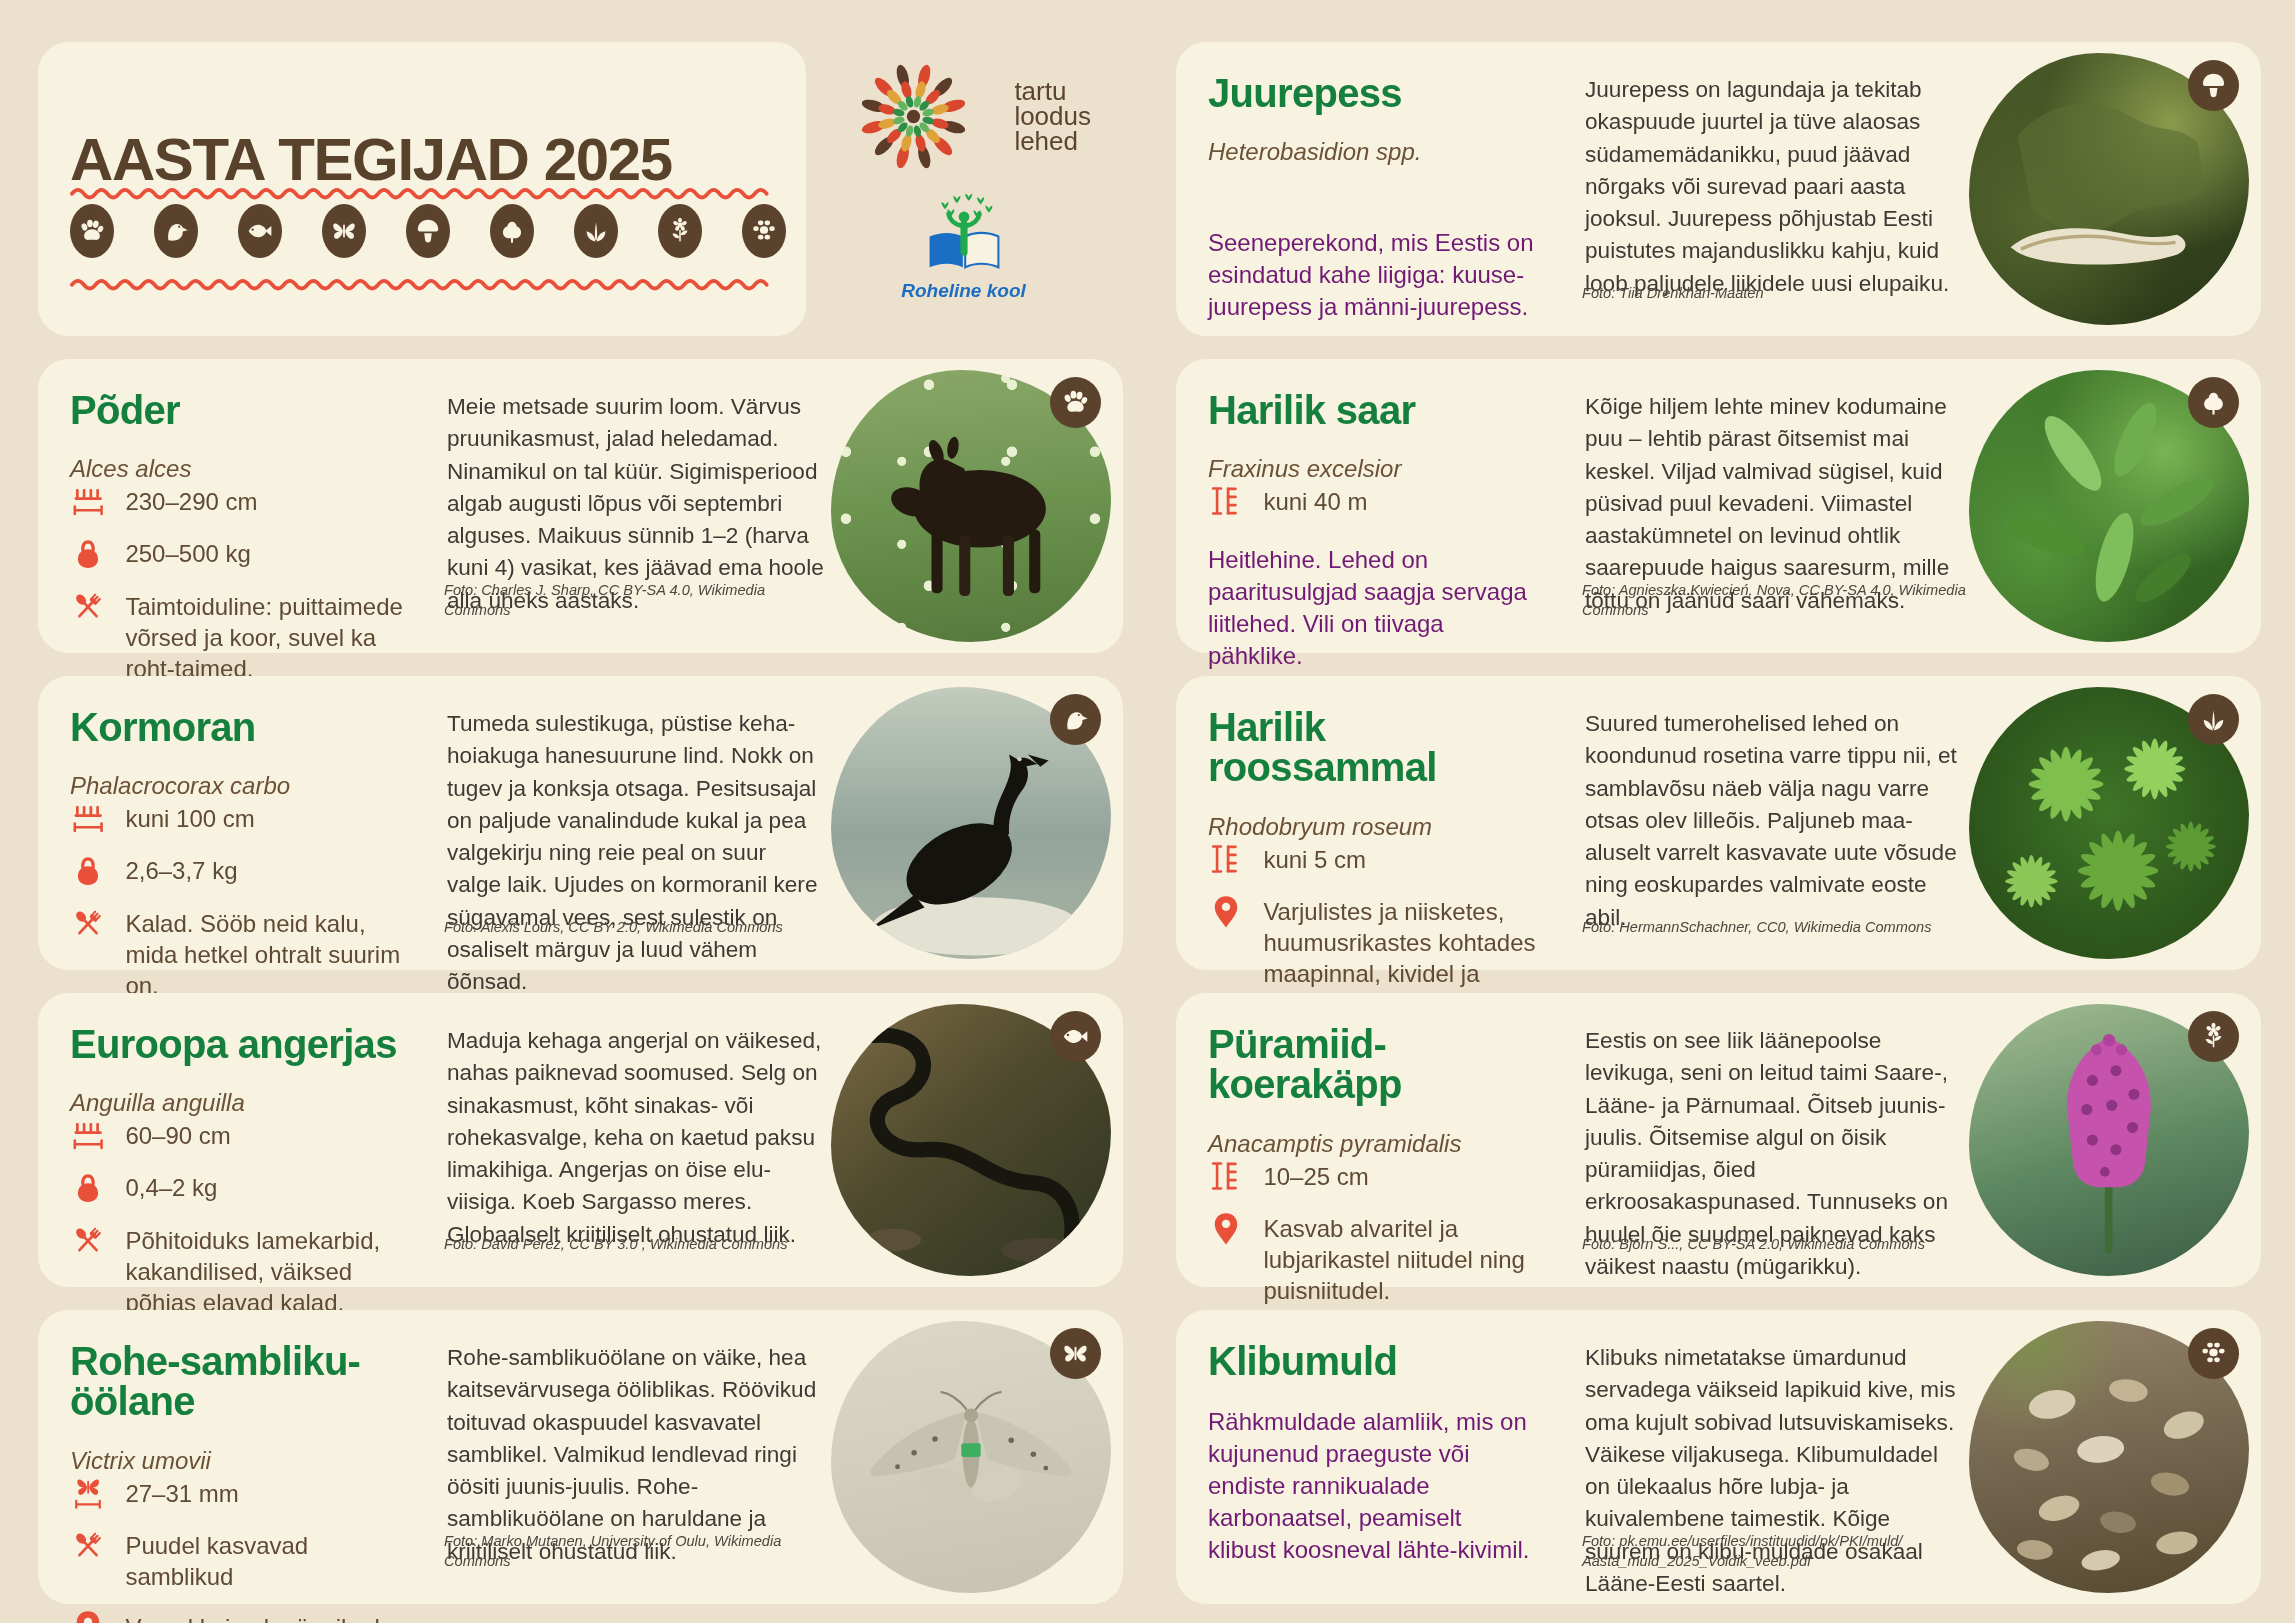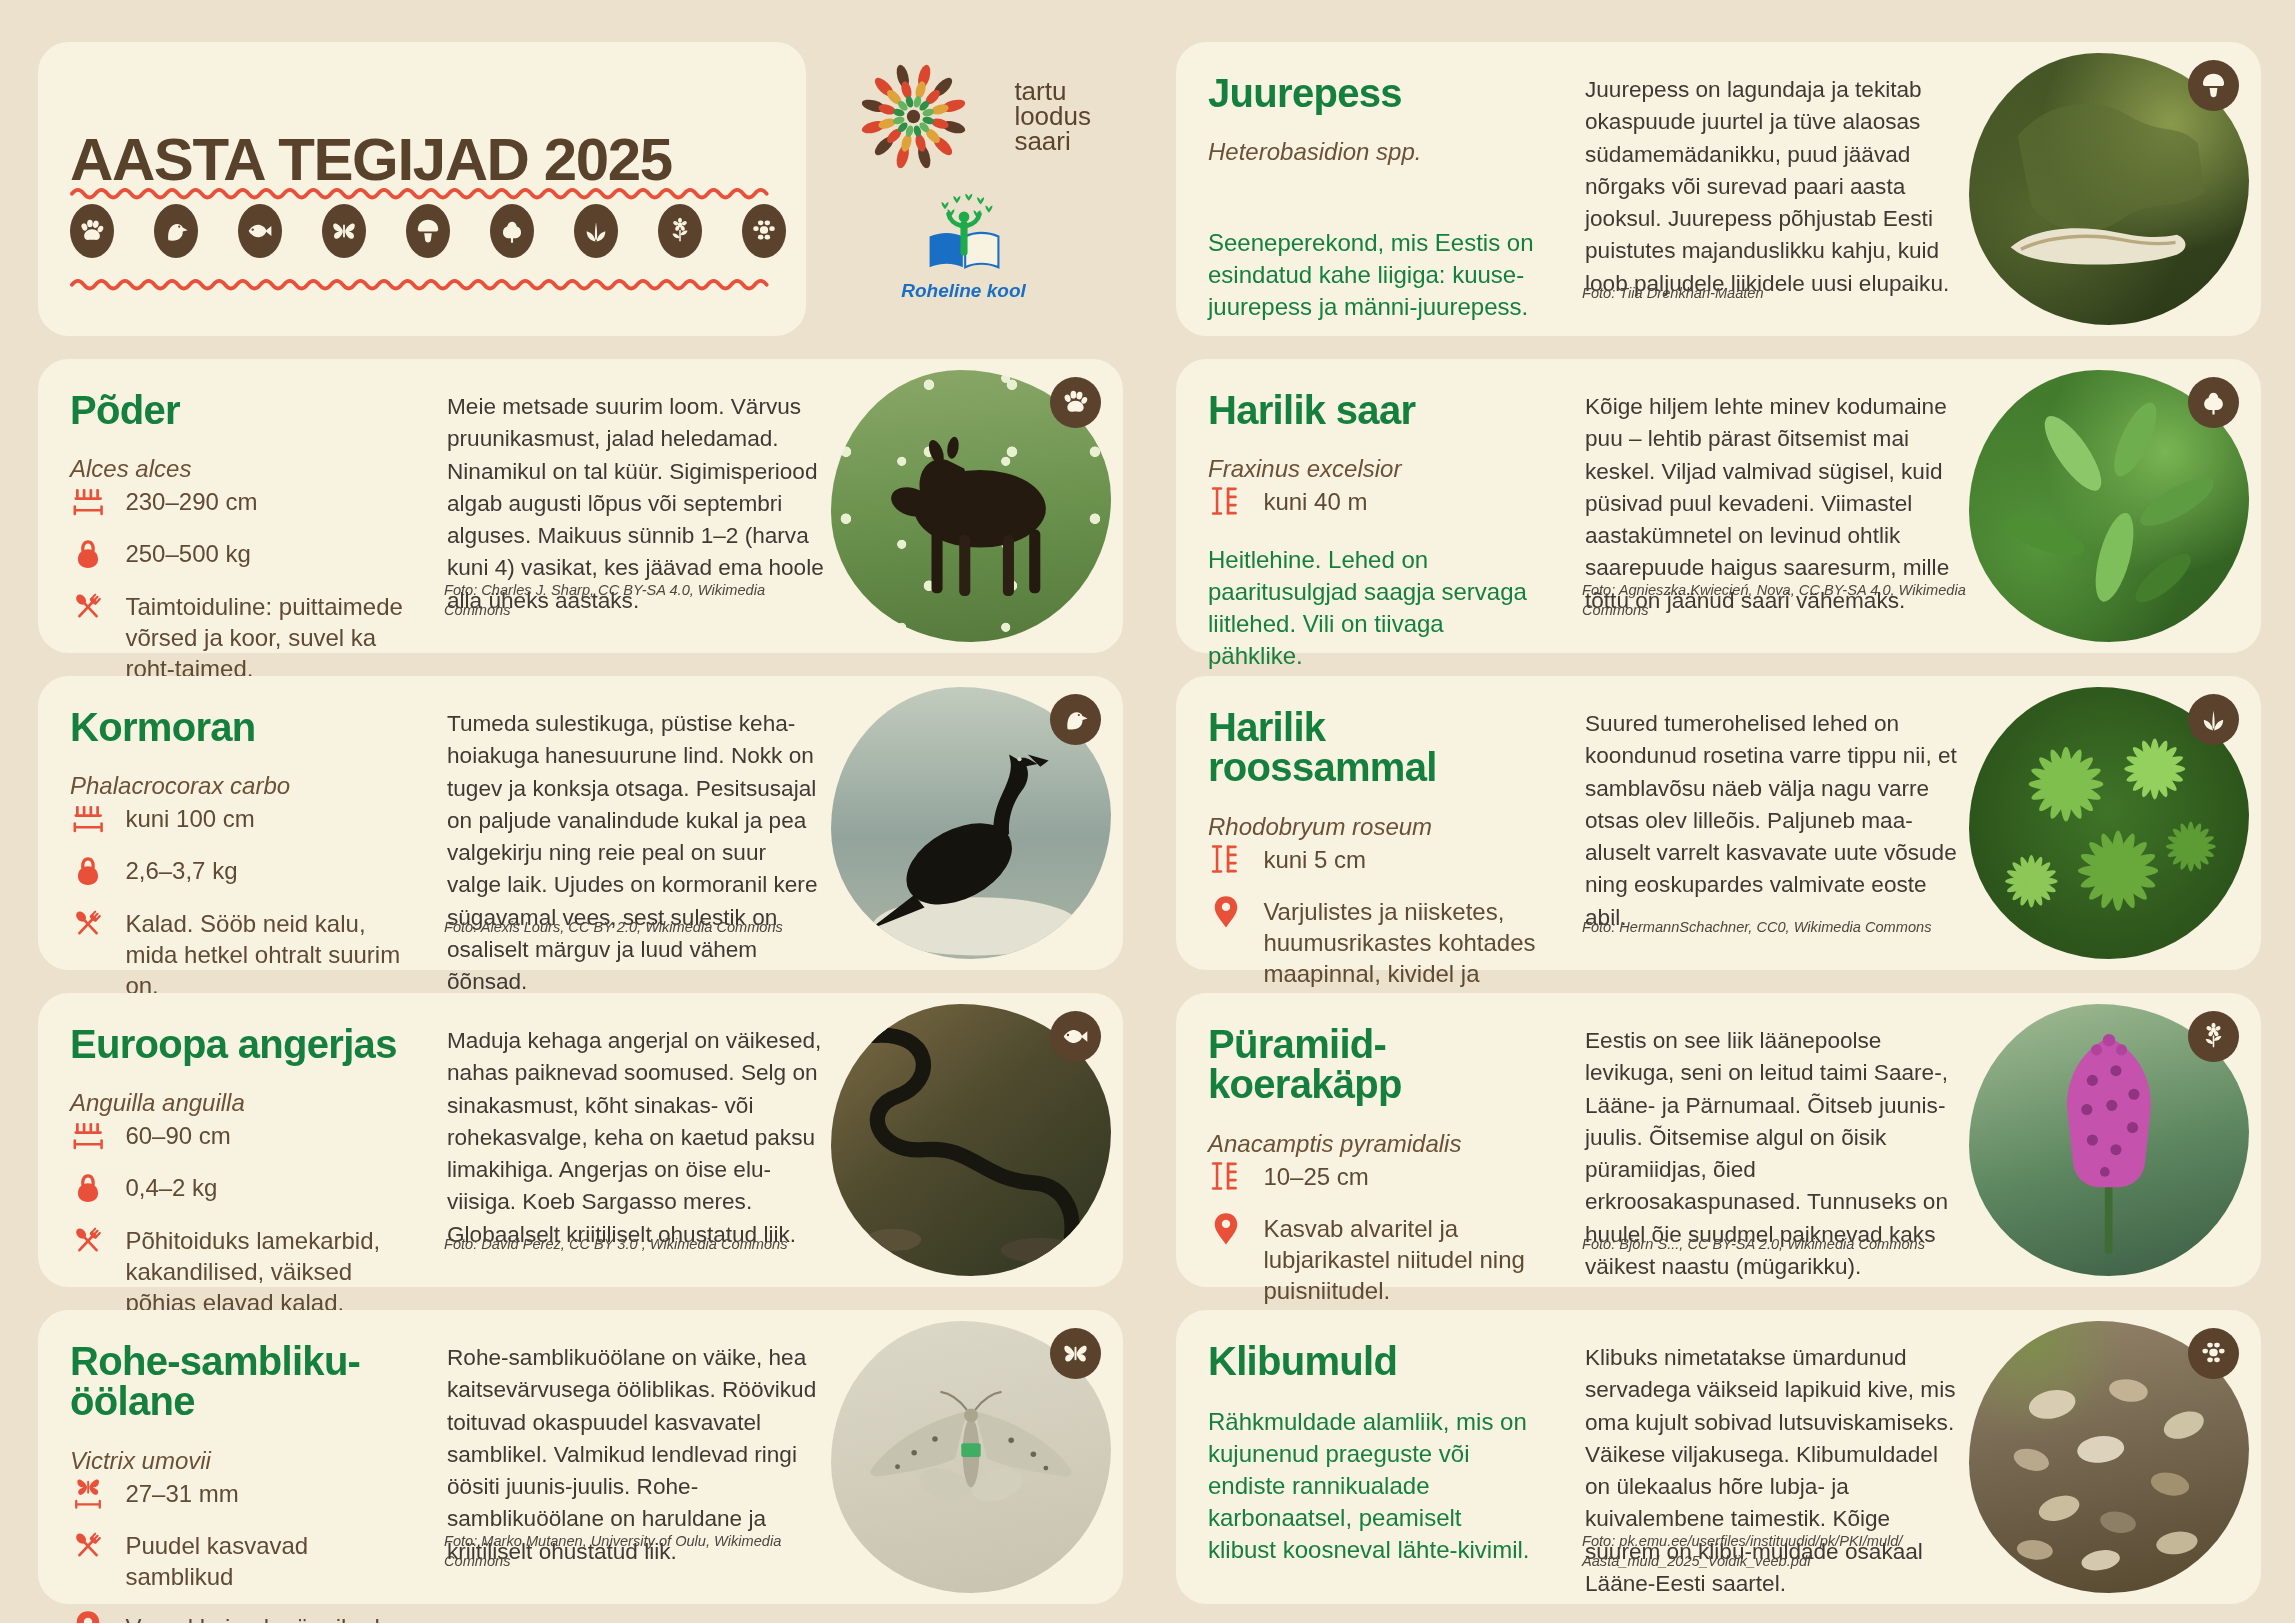--- a/index.html
+++ b/index.html
@@ -29,21 +29,21 @@
   .rk-label{font-size:19px;font-weight:700;color:#1a6fc4;font-style:italic;}
   
   .card-left{position:absolute;left:32px;top:30.5px;width:350px;}
   .title{margin:0;font-size:40px;line-height:1.02;font-weight:800;color:#15803d;letter-spacing:-0.7px;}
   .latin{margin-top:25px;font-size:24px;font-style:italic;color:#6b5136;}
   .stats{}
   .stat{display:flex;gap:19.4px;margin-bottom:16.7px;align-items:flex-start;}
   .stat-icon{width:36px;height:36px;flex:none;}
   .stat-icon svg{width:36px;height:36px;fill:#e8503a;}
   .stat-text{font-size:24px;line-height:1.28;color:#5f4a33;font-weight:500;padding-top:3.5px;max-width:298px;}
-  .desc{margin:25px 0 0 0;font-size:24px;line-height:1.33;color:#15803d;font-weight:500;max-width:326px;}
+  .desc{margin:25px 0 0 0;font-size:24px;line-height:1.33;color:#701a75;font-weight:500;max-width:326px;}
   .card-juurepess .desc{margin-top:61px;}
   .card-mid{position:absolute;left:409px;top:32px;width:378px;}
   .body-text{margin:0;font-size:22.6px;line-height:1.43;color:#3e3a33;}
   .credit{position:absolute;left:406px;bottom:18px;width:389px;font-size:14.6px;
           font-style:italic;color:#4b463e;overflow-wrap:anywhere;line-height:1.35;}
   .badge{position:absolute;top:18px;right:22px;width:51px;height:51px;border-radius:50%;
          background:#5a422d;display:flex;align-items:center;justify-content:center;z-index:5;}
   .badge svg{width:29px;height:29px;fill:#fbf5e6;}
   
   .photo{position:absolute;right:12.5px;top:11px;width:280px;height:272px;overflow:hidden;
@@ -719,21 +719,21 @@
             <ellipse cx="0" cy="-19.5" rx="4.5" ry="7.5" transform="rotate(255)" fill="#63b35f"></ellipse>
             <ellipse cx="0" cy="-19.5" rx="4.5" ry="7.5" transform="rotate(285)" fill="#2f8f46"></ellipse>
             <ellipse cx="0" cy="-19.5" rx="4.5" ry="7.5" transform="rotate(315)" fill="#63b35f"></ellipse>
             <ellipse cx="0" cy="-19.5" rx="4.5" ry="7.5" transform="rotate(345)" fill="#2f8f46"></ellipse>
           </g>
         <circle r="8.5" fill="#5a3c28"></circle>
       </svg>
       <div class="lm-text">
         <div>tartu</div>
         <div>loodus</div>
-        <div>saari</div>
+        <div>lehed</div>
       </div>
     </div>
     <div class="rk">
       <svg viewBox="0 0 140 150">
         <path d="M12 80c18-8 40-8 56 0v52c-16-8-38-8-56 0z" fill="#1a6fc4"></path>
         <path d="M128 80c-18-8-40-8-56 0v52c16-8 38-8 56 0z" fill="#f8f2e1" stroke="#1a6fc4" stroke-width="3.5"></path>
         <rect x="64" y="54" width="12" height="58" rx="5" fill="#1faa4b"></rect>
         <circle cx="70" cy="47" r="9" fill="#1faa4b"></circle>
         <path d="M66 62C54 60 46 52 44 42" stroke="#1faa4b" stroke-width="8" fill="none" stroke-linecap="round"></path>
         <path d="M74 62c12-2 20-10 22-20" stroke="#1faa4b" stroke-width="8" fill="none" stroke-linecap="round"></path>

